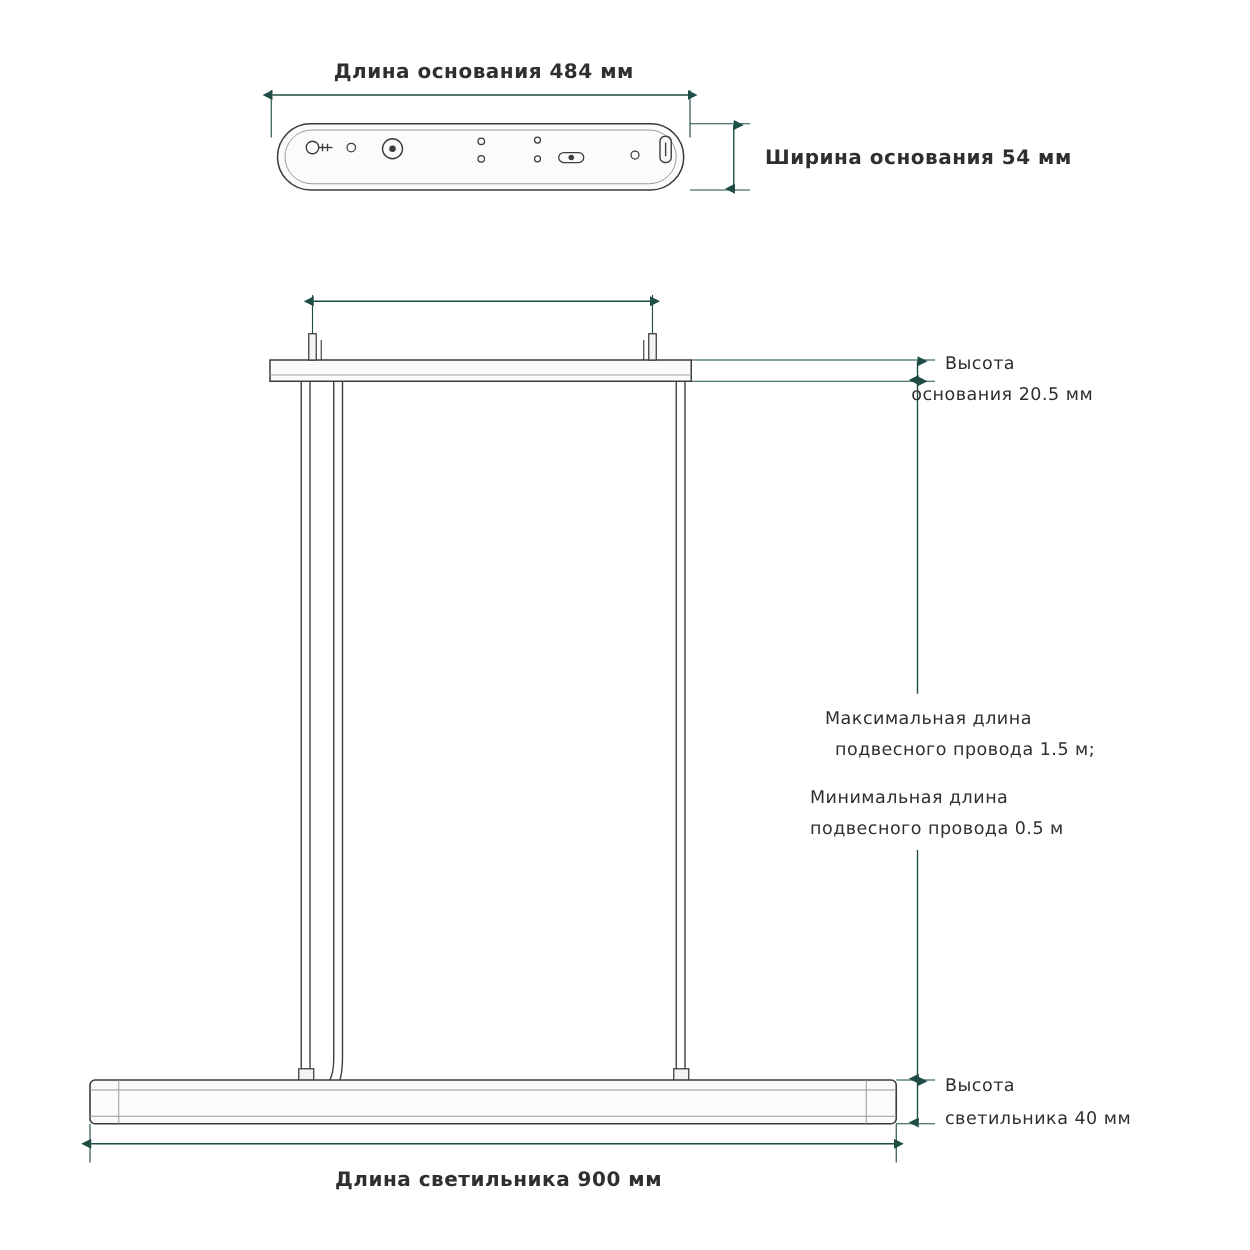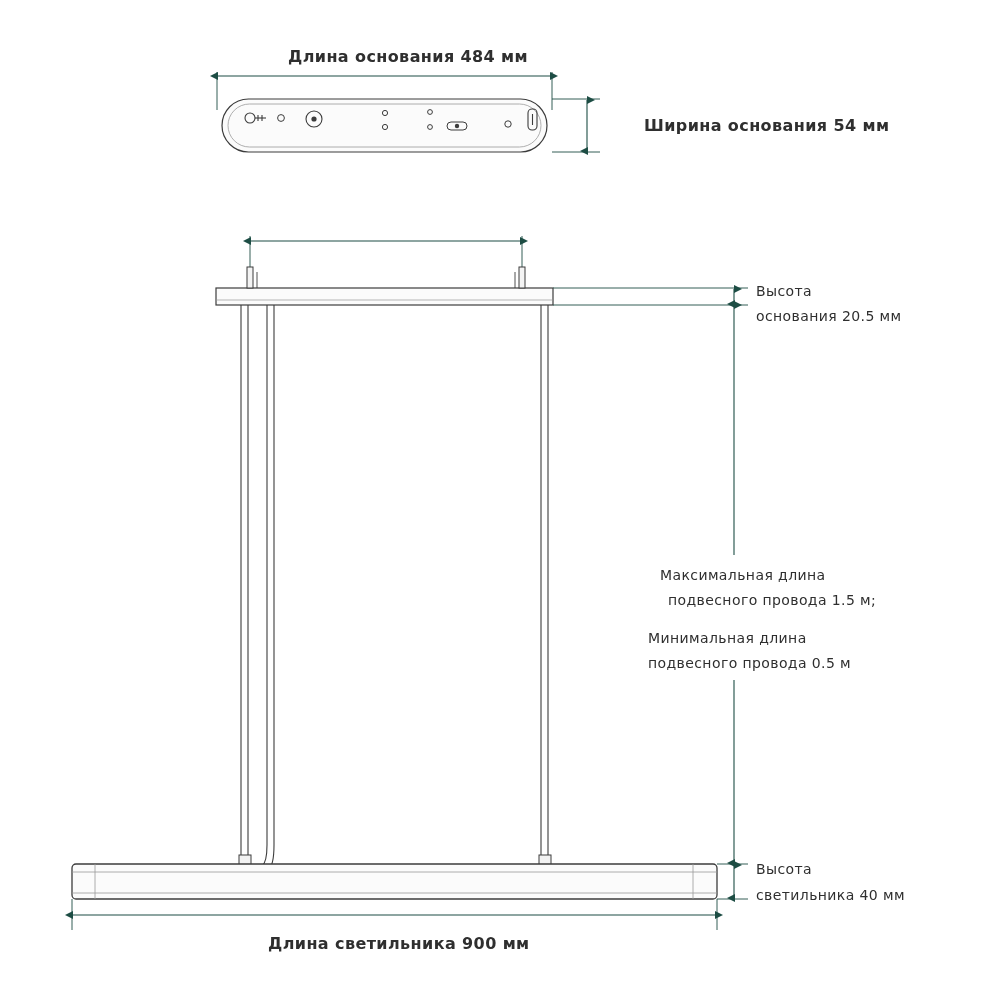--- a/index.html
+++ b/index.html
@@ -158,27 +158,27 @@
       <line x1="734" y1="680" x2="734" y2="863" stroke="#1d4d44" stroke-width="1.1" marker-end="url(#arrD)"></line>
     </g>
 
     <g>
       <line x1="717" y1="864" x2="748" y2="864" stroke="#1d4d44" stroke-width="0.9"></line>
       <line x1="717" y1="899" x2="748" y2="899" stroke="#1d4d44" stroke-width="0.9"></line>
       <line x1="734" y1="865" x2="734" y2="898" stroke="#1d4d44" stroke-width="1.1" marker-start="url(#arrU)" marker-end="url(#arrD)"></line>
     </g>
   </svg>
 
-  <div class="dim-label bold" style="left:267px; top:45px;margin-left:21px;">Длина основания 484 мм</div>
+  <div class="dim-label bold" style="left:267px; top:45px;">Длина основания 484 мм</div>
 
-  <div class="dim-label bold" style="left:612px; top:114px;margin-left:32px;">Ширина основания 54 мм</div>
+  <div class="dim-label bold" style="left:612px; top:114px;">Ширина основания 54 мм</div>
 
 
   <div class="dim-label" style="left:756px; top:281px;">Высота</div>
-  <div class="dim-label" style="left:756px; top:306px;">основания 20.5 мм</div>
+  <div class="dim-label" style="left:729px; top:306px;">основания 20.5 мм</div>
 
   <div class="dim-label" style="left:648px; top:565px;margin-left:12px;">Максимальная длина</div>
   <div class="dim-label" style="left:668px; top:590px;">подвесного провода 1.5 м;</div>
 
   <div class="dim-label" style="left:648px; top:628px;">Минимальная длина</div>
   <div class="dim-label" style="left:648px; top:653px;">подвесного провода 0.5 м</div>
 
   <div class="dim-label" style="left:756px; top:859px;">Высота</div>
   <div class="dim-label" style="left:756px; top:885px;">светильника 40 мм</div>
 

